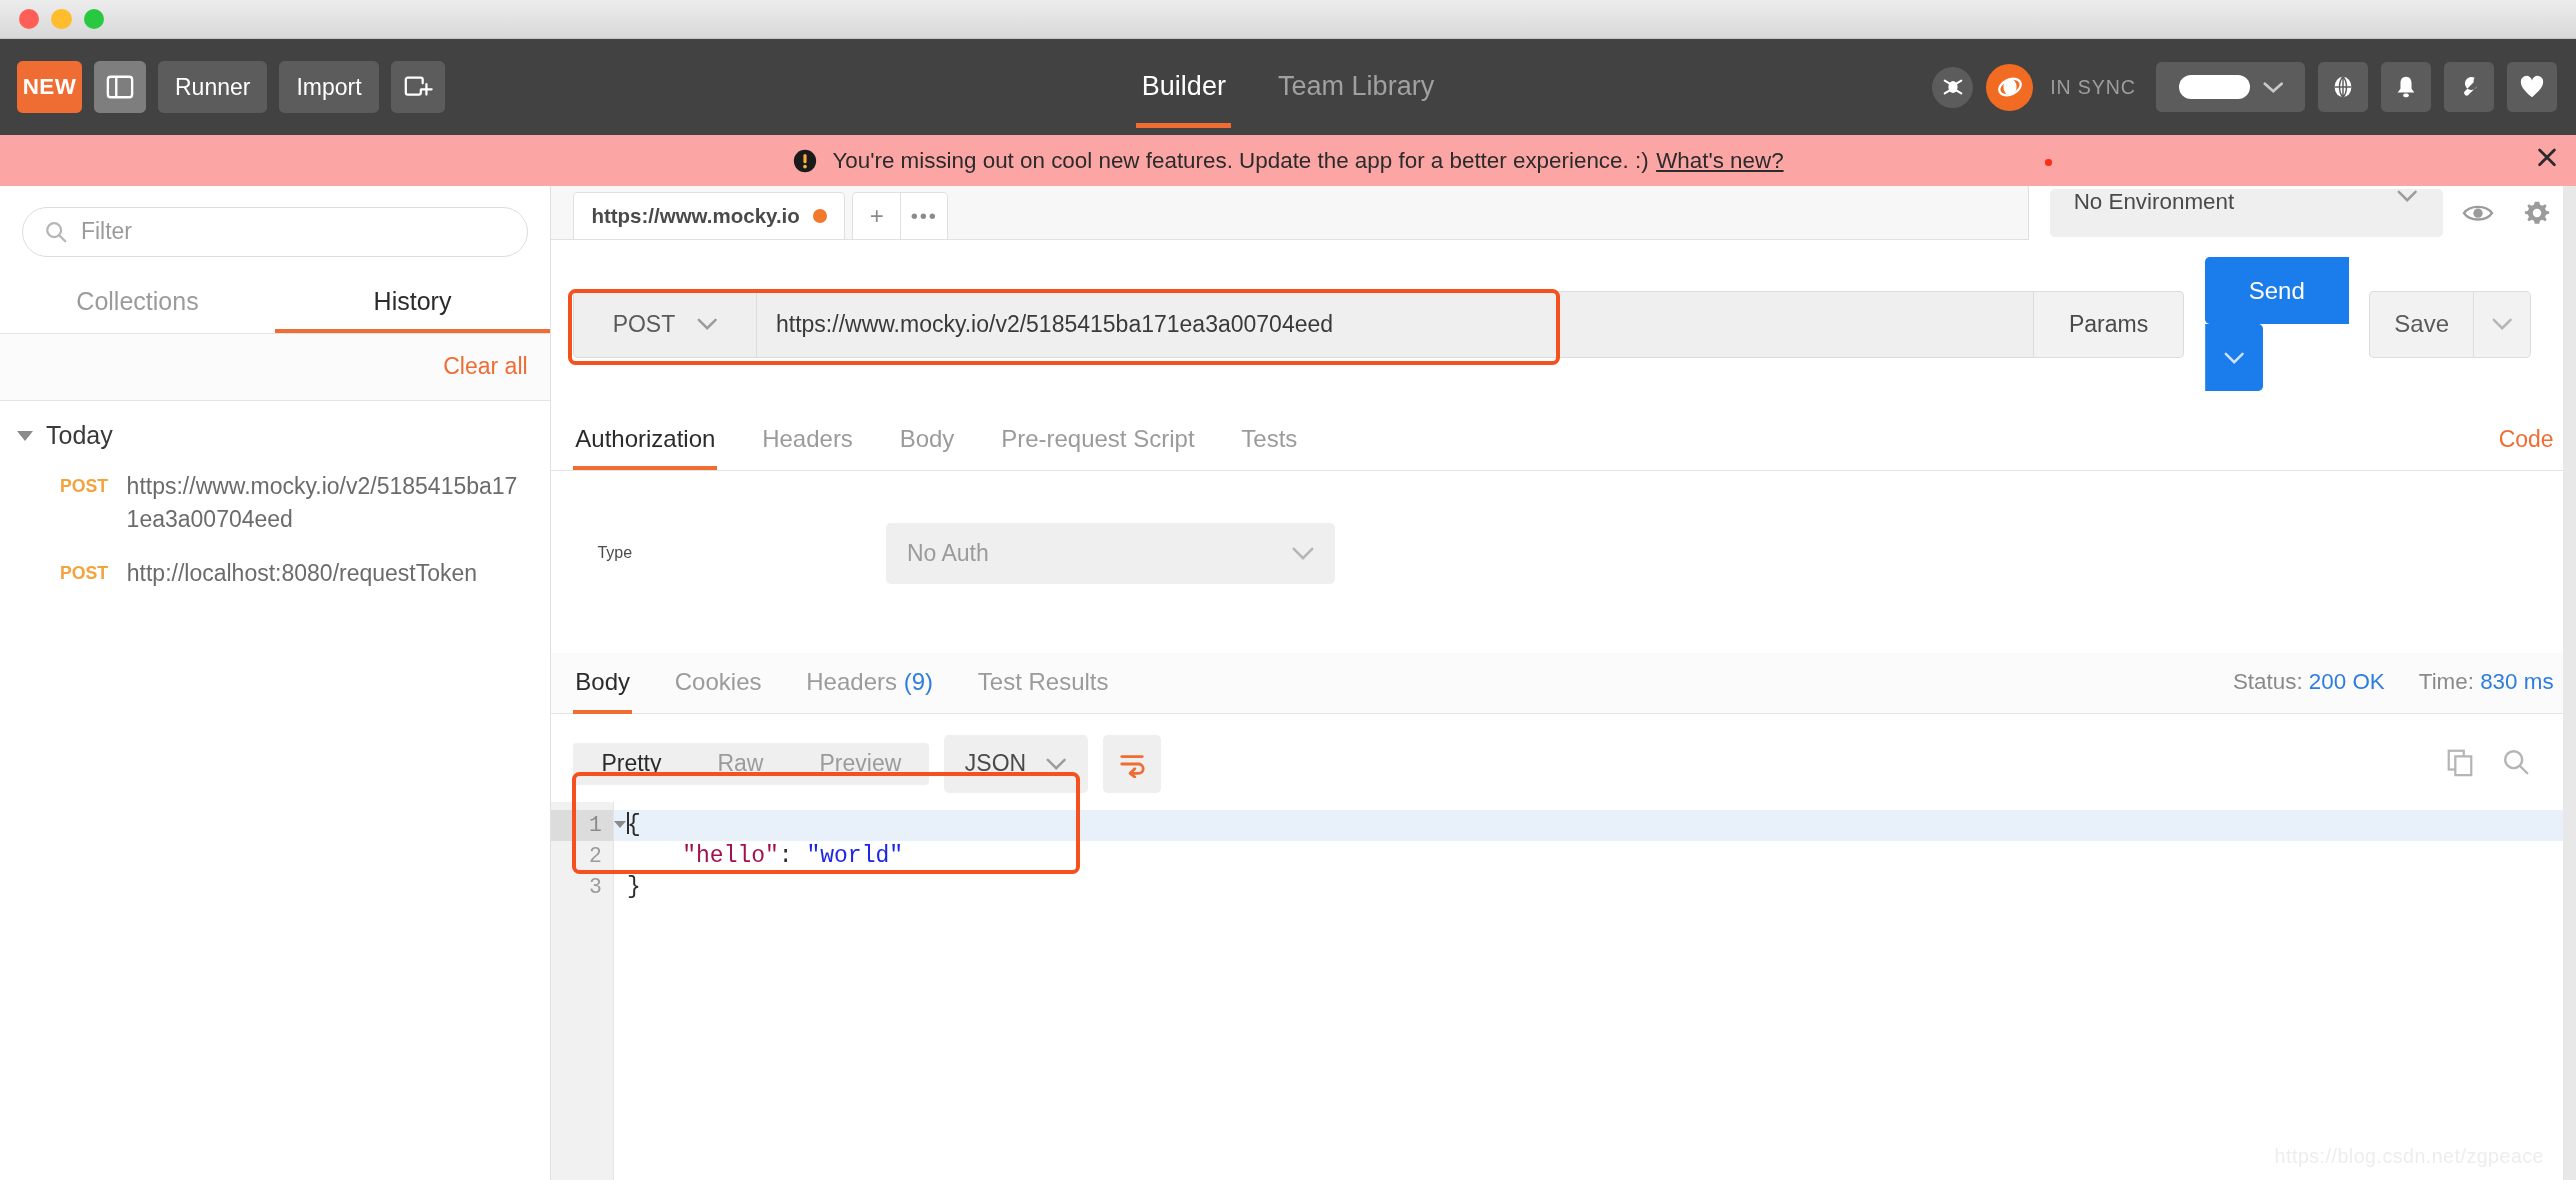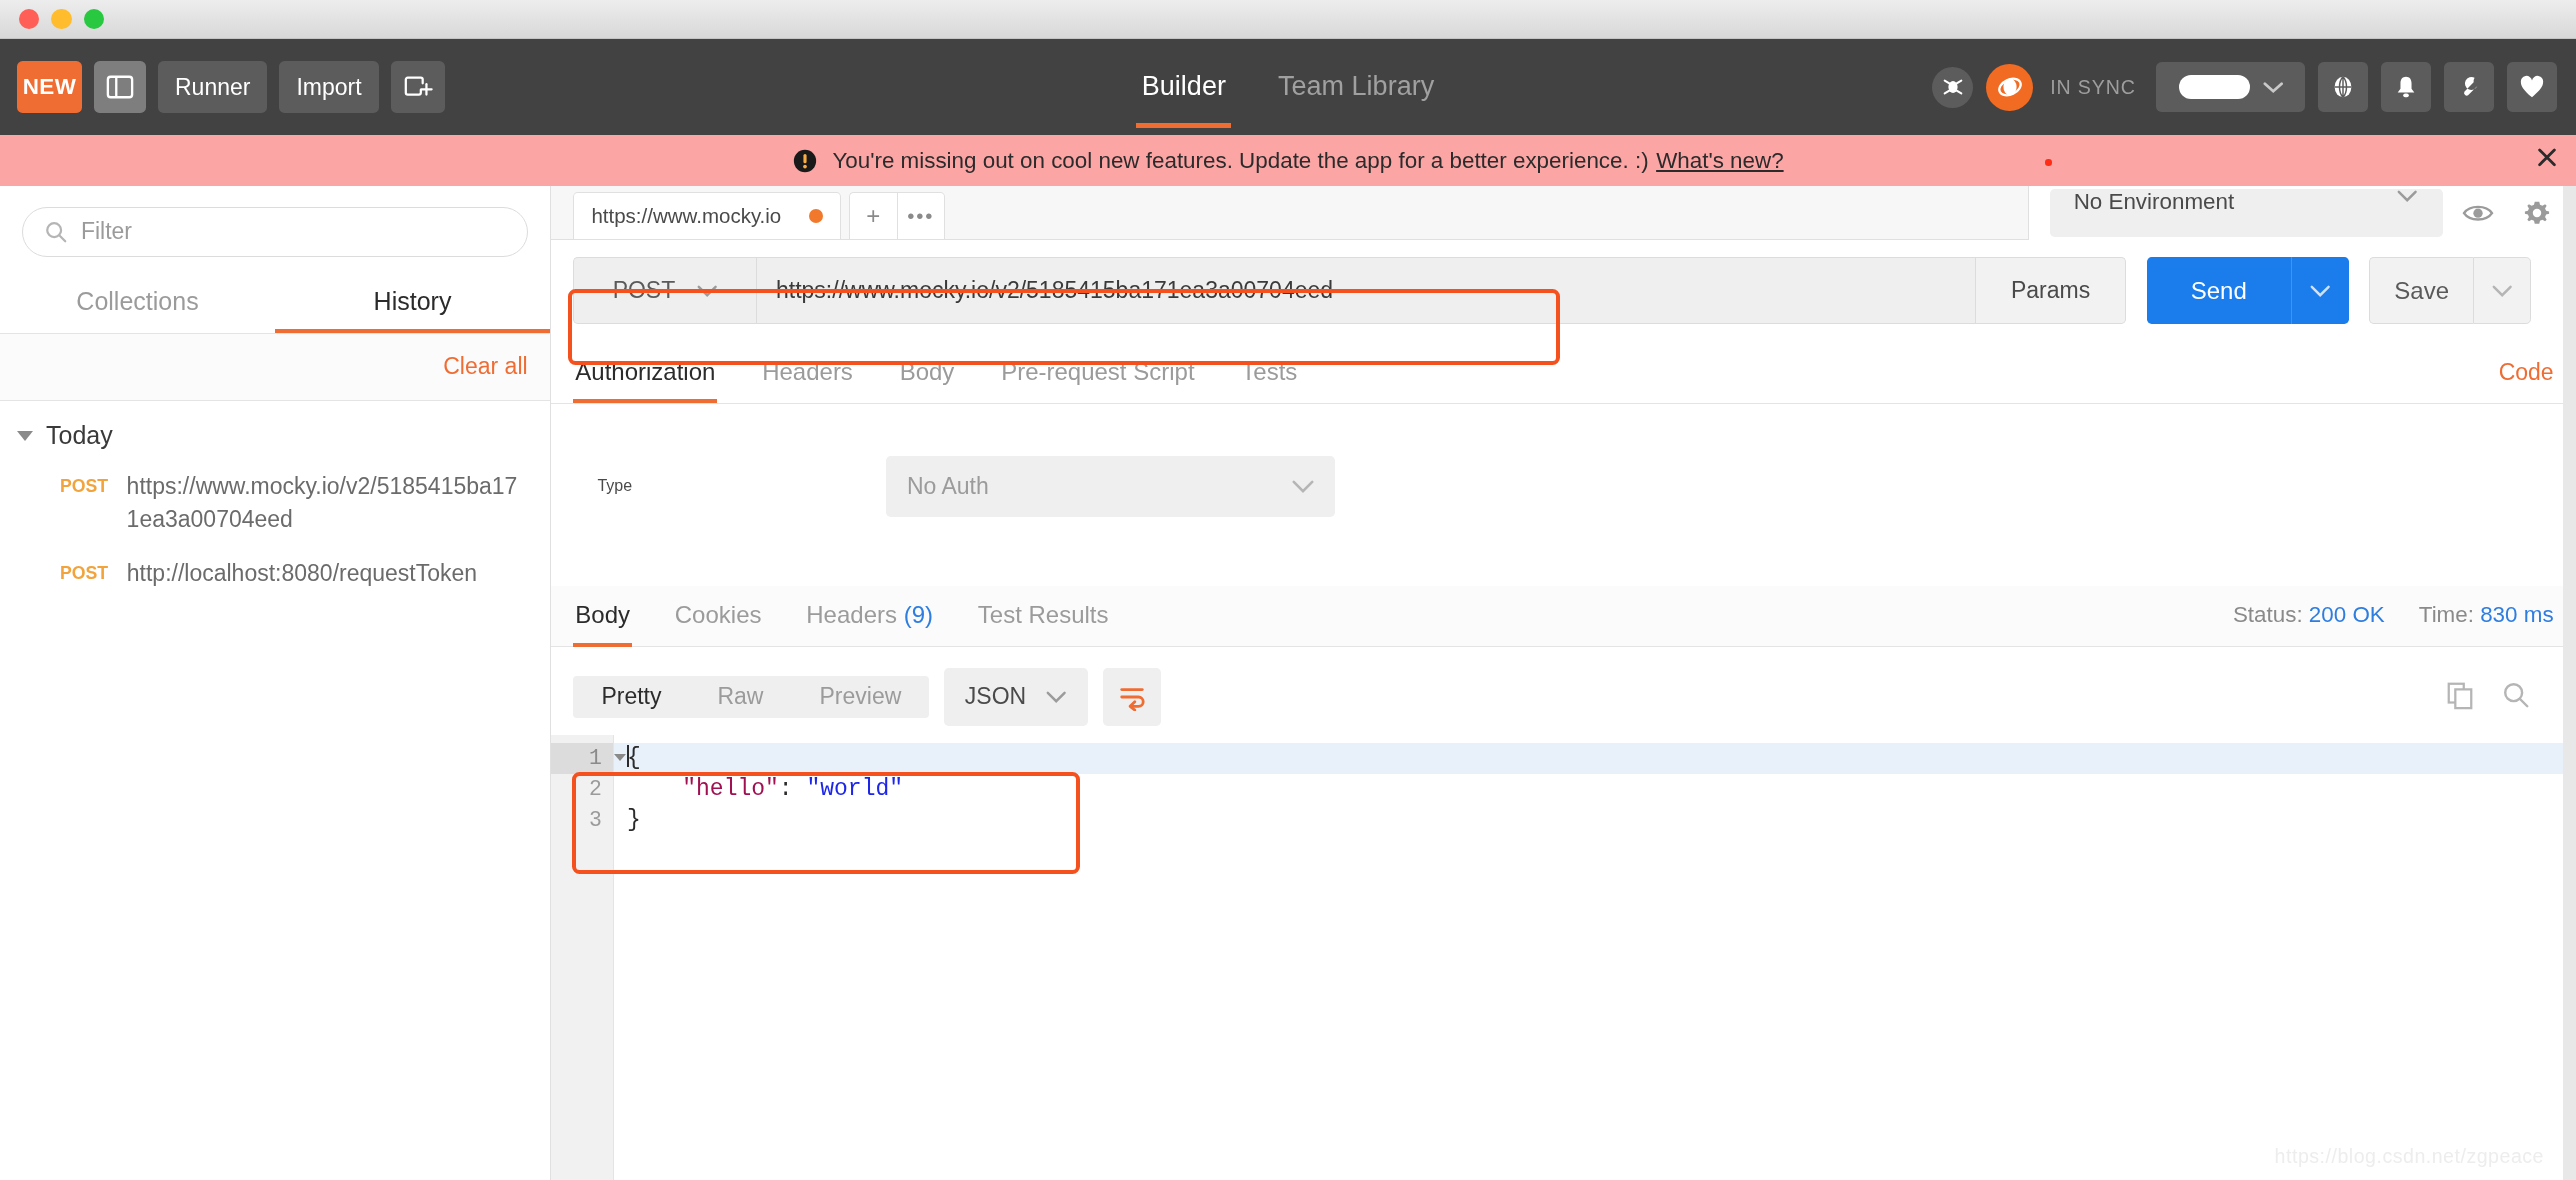--- a/index.html
+++ b/index.html
@@ -146,22 +146,22 @@
   .content { flex: 1; display: flex; flex-direction: column; background: #fff; position: relative; }
 
   .tabstrip {
     height: 54px; background: #f7f7f7; border-bottom: 0.9px solid #e0e0e0;
     display: flex; align-items: flex-end; padding-left: 22.4px;
     position: relative;
   }
   .req-tab {
     background: #fff; border: 0.9px solid #e0e0e0; border-bottom: none;
     border-radius: 4.7px 4.7px 0 0;
-    height: 47px; display: flex; align-items: center; gap: 28px;
-    padding: 0 17px; font-size: 20.5px; color: #4a4a4a;
+    height: 47px; display: flex; align-items: center; gap: 13px;
+    padding: 0 17px; font-size: 20.5px; color: #4a4a4a; font-weight: bold;
   }
   .tab-dot { width: 14px; height: 14px; border-radius: 50%; background: #f2792b; }
   .tab-plus, .tab-more {
     background: #fff; border: 0.9px solid #e0e0e0; border-bottom: none;
     height: 47px; width: 48px; display: flex; align-items: center; justify-content: center;
     color: #8a8a8a; font-size: 24px;
   }
   .tab-plus { border-radius: 4.7px 0 0 0; border-right: none; margin-left: 7.5px; }
   .tab-more { border-radius: 0 4.7px 0 0; font-size: 20.5px; letter-spacing: 1.9px; }
 
@@ -193,21 +193,21 @@
     flex: 1; background: #efefef; border: 0.9px solid #dcdcdc;
     height: 67px; display: flex; align-items: center; padding: 0 18.6px;
     font-size: 23px; color: #3a3a3a;
   }
   .params-btn {
     background: #f2f2f2; border: 0.9px solid #dcdcdc; border-left: none;
     border-radius: 0 4.7px 4.7px 0;
     height: 67px; padding: 0 35px;
     display: flex; align-items: center; font-size: 23px; color: #4a4a4a;
   }
-  .send-group { display: flex; margin-left: 20.5px; }
+  .send-group { display: flex; margin-left: 20.5px; flex-direction: column; }
   .send-btn {
     background: #1b7ceb; color: #fff; font-size: 24px;
     height: 67px; width: 144px; border-radius: 4.7px 0 0 4.7px;
     display: flex; align-items: center; justify-content: center;
   }
   .send-caret {
     background: #1b7ceb; border-left: 0.9px solid #4093ef;
     height: 67px; width: 58px; border-radius: 0 4.7px 4.7px 0;
     display: flex; align-items: center; justify-content: center;
   }

